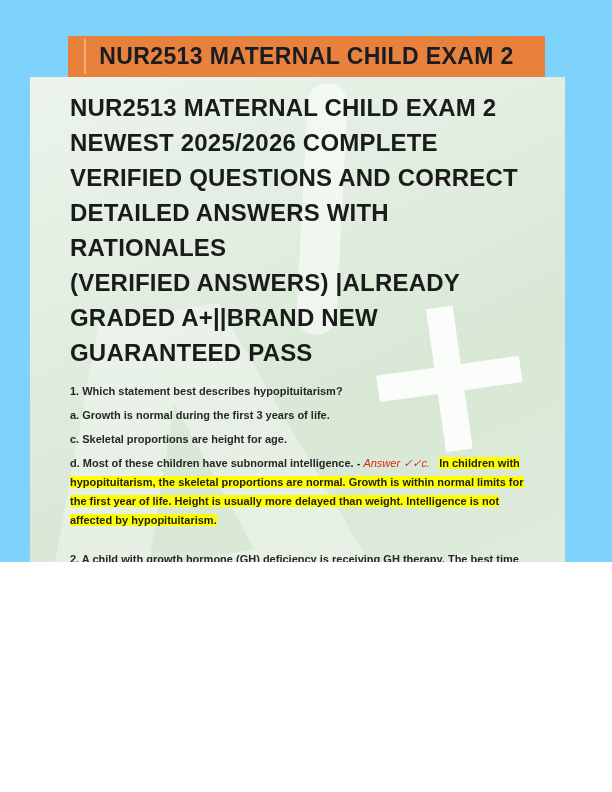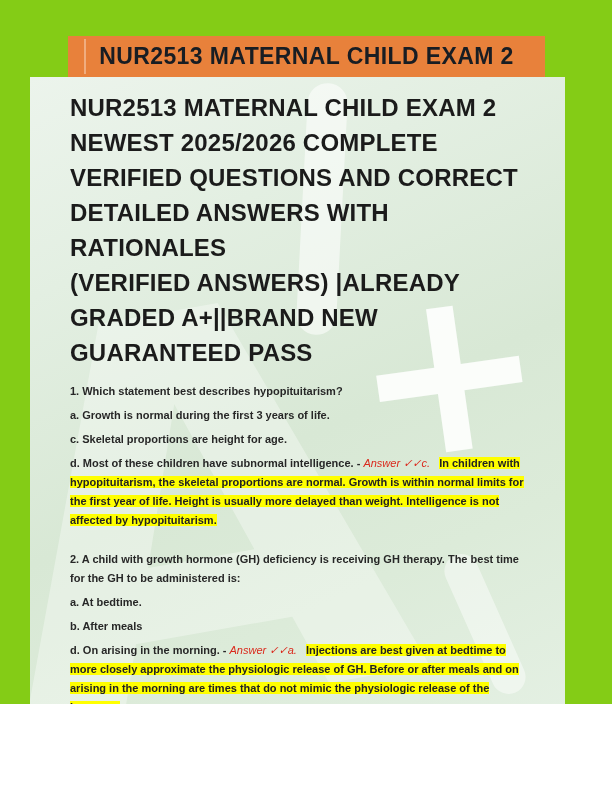--- a/index.html
+++ b/index.html
@@ -1,17 +1,17 @@
 <!DOCTYPE html>
 <html><head>
 <meta charset="utf-8">
 <style>
   html,body{margin:0;padding:0;background:#ffffff;}
   .page{
-    position:relative;width:612px;height:704px;background:#84cc16;overflow:hidden;
+    position:relative;width:612px;height:562px;background:#7dd3fc;overflow:hidden;
     font-family:"Liberation Sans",sans-serif;
   }
   
   .banner{
     position:absolute;left:68px;top:36px;width:477px;height:41px;
     background:#e8813b;display:flex;align-items:center;justify-content:center;
   }
   .banner-stripe{
     position:absolute;left:16px;top:3px;width:2px;height:35px;
     background:rgba(255,255,255,0.35);

